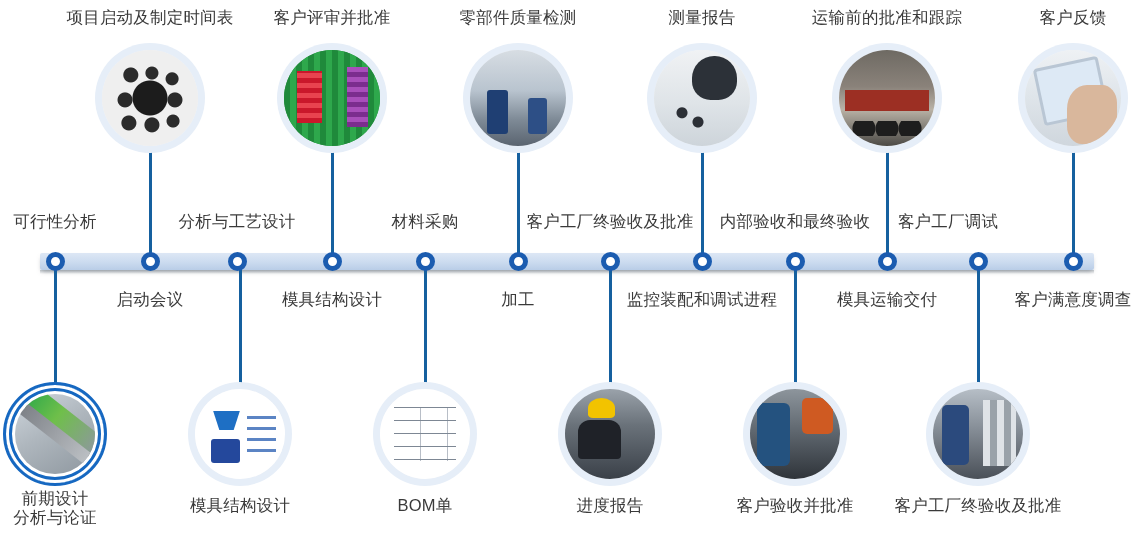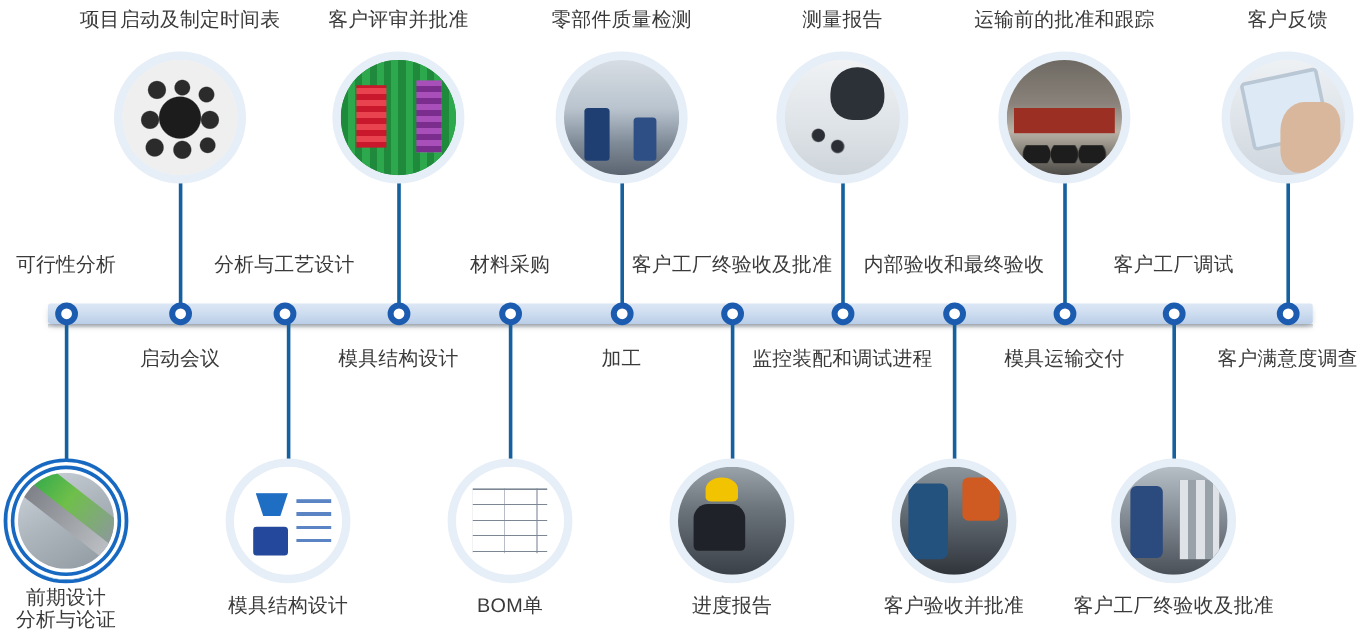--- a/index.html
+++ b/index.html
@@ -343,21 +343,21 @@
       <div class="lbl lbl-toptitle" style="left: 702px;">测量报告</div>
       <div class="lbl lbl-toptitle" style="left: 887px;">运输前的批准和跟踪</div>
       <div class="lbl lbl-toptitle" style="left: 1073px;">客户反馈</div>
     </div>
   <div id="above-labels">
       <div class="lbl lbl-above" style="left: 55px;">可行性分析</div>
       <div class="lbl lbl-above" style="left: 237px;">分析与工艺设计</div>
       <div class="lbl lbl-above" style="left: 425px;">材料采购</div>
       <div class="lbl lbl-above" style="left: 610px;">客户工厂终验收及批准</div>
       <div class="lbl lbl-above" style="left: 795px;">内部验收和最终验收</div>
-      <div class="lbl lbl-above" style="left: 978px;">客户工厂调试</div>
+      <div class="lbl lbl-above" style="left: 948px;">客户工厂调试</div>
     </div>
   <div id="below-labels">
       <div class="lbl lbl-below" style="left: 150px;">启动会议</div>
       <div class="lbl lbl-below" style="left: 332px;">模具结构设计</div>
       <div class="lbl lbl-below" style="left: 518px;">加工</div>
       <div class="lbl lbl-below" style="left: 702px;">监控装配和调试进程</div>
       <div class="lbl lbl-below" style="left: 887px;">模具运输交付</div>
       <div class="lbl lbl-below" style="left: 1073px; text-align: right;">客户满意度调查</div>
     </div>
   <div id="bottom-captions">

